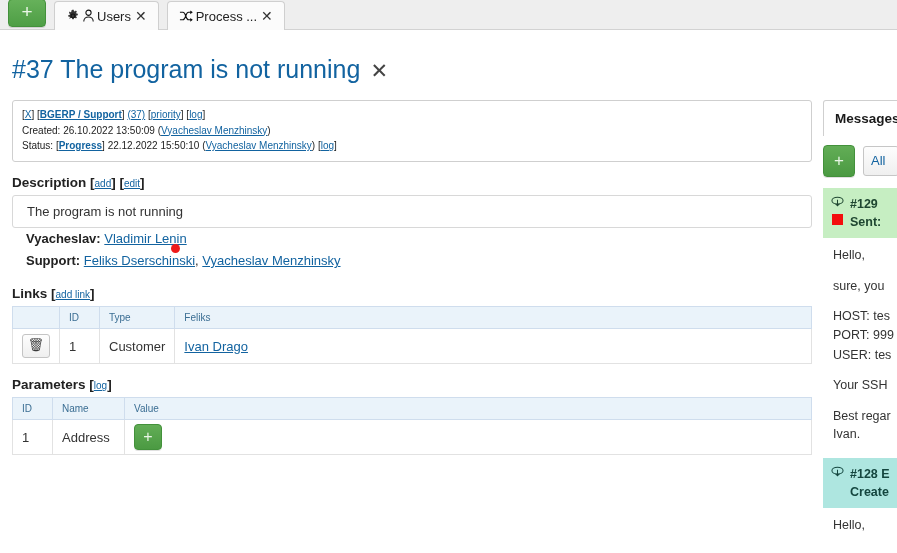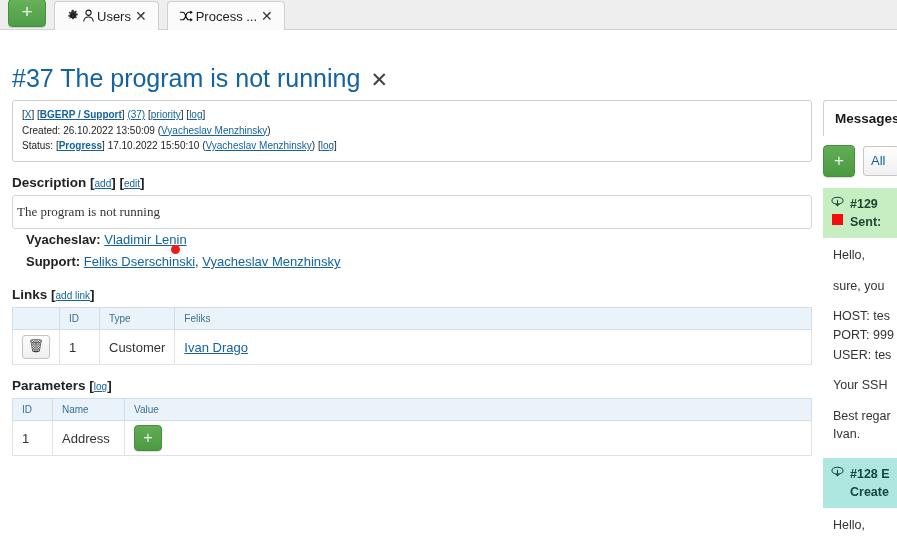--- a/index.html
+++ b/index.html
@@ -62,21 +62,21 @@
     font-size: 14px;
     color: #333;
     line-height: 1;
     margin-left: 2px;
     cursor: pointer;
   }
 
   
   .page-title {
     position: absolute;
-    left: 12px; top: 64px;
+    left: 12px; top: 55px;
     font-size: 25px;
     color: #1263a0;
     font-weight: normal;
     white-space: nowrap;
   }
   .page-title .tclose-big {
     font-size: 21px;
     color: #444;
     margin-left: 10px;
     cursor: pointer;
@@ -110,24 +110,23 @@
     font-size: 13.5px;
     font-weight: bold;
     color: #222;
   }
   .sec-head .lnk { font-weight: normal; font-size: 10px; }
 
   .desc-box {
     border: 1px solid #d8d8d8;
     border-radius: 3px;
     background: #fff;
-    padding: 8px 4px;
+    padding: 8px 14px;
     font-size: 13px;
     color: #333;
-    font-family: Liberation Serif, serif;
   }
 
   .grp-row {
     margin-left: 14px;
     line-height: 1.75;
     font-size: 13px;
     position: relative;
   }
   .grp-row b { color: #222; }
   .red-dot {
@@ -314,21 +313,21 @@
       [<span class="lnk">log</span>]
     </div>
     <div>
       <span>Created:</span>
       <span>26.10.2022 13:50:09</span>
       (<span class="lnk">Vyacheslav Menzhinsky</span>)
     </div>
     <div>
       <span>Status:</span>
       [<span class="lnk lnk-b">Progress</span>]
-      <span>17.10.2022 15:50:10</span>
+      <span>22.12.2022 15:50:10</span>
       (<span class="lnk">Vyacheslav Menzhinsky</span>)
       [<span class="lnk">log</span>]
     </div>
   </div>
 
   <div class="sec-head">
     <span>Description</span>
     [<span class="lnk">add</span>]
     [<span class="lnk">edit</span>]
   </div>

